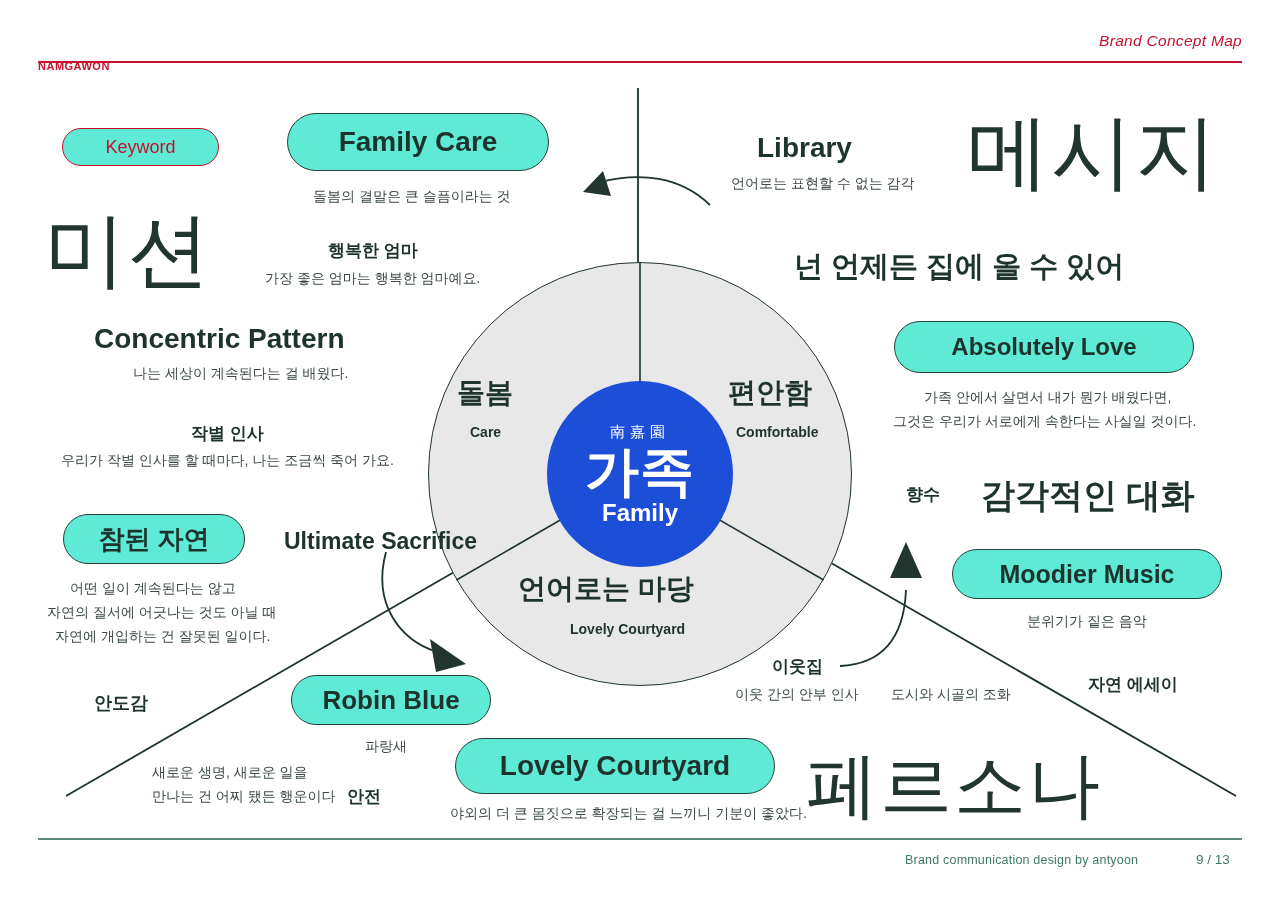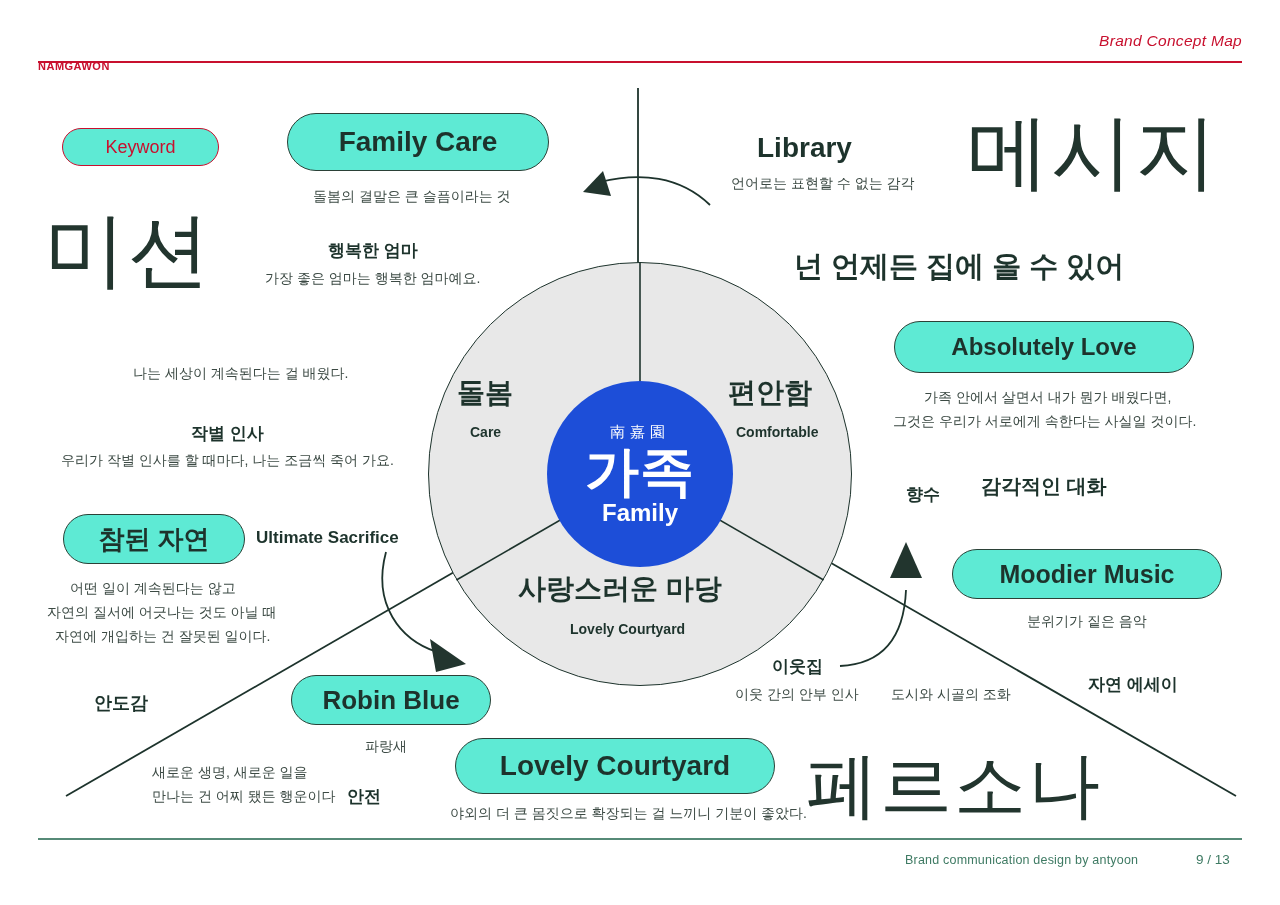--- a/index.html
+++ b/index.html
@@ -152,58 +152,59 @@
     <div class="core-kr">가족</div>
     <div class="core-en">Family</div>
   </div>
 
   <div class="seg-kr" style="left:457px;top:374px;font-size:28px;">돌봄</div>
   <div class="seg-en" style="left:470px;top:424px;font-size:14px;">Care</div>
 
   <div class="seg-kr" style="left:728px;top:374px;font-size:28px;">편안함</div>
   <div class="seg-en" style="left:736px;top:424px;font-size:14px;">Comfortable</div>
 
-  <div class="seg-kr" style="left:518px;top:570px;font-size:28px;">사랑스러운 마당</div>
+  <div class="seg-kr" style="left:518px;top:570px;font-size:28px;">언어로는 마당</div>
   <div class="seg-en" style="left:570px;top:621px;font-size:14px;">Lovely Courtyard</div>
 
   <div class="pill en" style="left:287px;top:113px;width:262px;height:58px;font-size:28px;">
     <span>Family Care</span>
   </div>
   <div class="lbl sub" style="left:313px;top:180px;font-size:14px;margin-top:8px;">돌봄의 결말은 큰 슬픔이라는 것</div>
 
   <div class="lbl title-kr" style="left:328px;top:239px;font-size:17px;">행복한 엄마</div>
   <div class="lbl sub" style="left:265px;top:270px;font-size:14px;">가장 좋은 엄마는 행복한 엄마예요.</div>
 
+  <div class="lbl title-en" style="left:94px;top:323px;font-size:28px;">Concentric Pattern</div>
   <div class="lbl sub" style="left:133px;top:365px;font-size:14px;">나는 세상이 계속된다는 걸 배웠다.</div>
 
   <div class="lbl title-kr" style="left:191px;top:422px;font-size:17px;">작별 인사</div>
   <div class="lbl sub" style="left:61px;top:452px;font-size:14px;">우리가 작별 인사를 할 때마다, 나는 조금씩 죽어 가요.</div>
 
   <div class="lbl title-en" style="left:757px;top:132px;font-size:28px;">Library</div>
   <div class="lbl sub" style="left:731px;top:175px;font-size:14px;">언어로는 표현할 수 없는 감각</div>
 
   <div class="lbl title-kr" style="left:794px;top:247px;font-size:29px;">넌 언제든 집에 올 수 있어</div>
 
   <div class="pill en" style="left:894px;top:321px;width:300px;height:52px;font-size:24px;">
     <span>Absolutely Love</span>
   </div>
   <div class="lbl sub" style="left:924px;top:389px;font-size:14px;">가족 안에서 살면서 내가 뭔가 배웠다면,</div>
   <div class="lbl sub" style="left:893px;top:413px;font-size:14px;">그것은 우리가 서로에게 속한다는 사실일 것이다.</div>
 
   <div class="lbl small-bold" style="left:906px;top:483px;font-size:17px;">향수</div>
-  <div class="lbl title-kr" style="left:981px;top:473px;font-size:20px;">감각적인 대화</div>
+  <div class="lbl title-kr" style="left:981px;top:473px;font-size:34px;">감각적인 대화</div>
 
   <div class="pill kr" style="left:63px;top:514px;width:182px;height:50px;font-size:26px;">
     <span>참된 자연</span>
   </div>
   <div class="lbl sub" style="left:70px;top:580px;font-size:14px;">어떤 일이 계속된다는 않고</div>
   <div class="lbl sub" style="left:47px;top:604px;font-size:14px;">자연의 질서에 어긋나는 것도 아닐 때</div>
   <div class="lbl sub" style="left:55px;top:628px;font-size:14px;">자연에 개입하는 건 잘못된 일이다.</div>
 
-  <div class="lbl title-en" style="left:256px;top:528px;font-size:17px;">Ultimate Sacrifice</div>
+  <div class="lbl title-en" style="left:284px;top:528px;font-size:23px;">Ultimate Sacrifice</div>
 
   <div class="lbl small-bold" style="left:94px;top:691px;font-size:18px;">안도감</div>
 
   <div class="pill en" style="left:291px;top:675px;width:200px;height:50px;font-size:26px;">
     <span>Robin Blue</span>
   </div>
   <div class="lbl sub" style="left:365px;top:738px;font-size:14px;">파랑새</div>
 
   <div class="lbl sub" style="left:152px;top:764px;font-size:14px;">새로운 생명, 새로운 일을</div>
   <div class="lbl sub" style="left:152px;top:788px;font-size:14px;">만나는 건 어찌 됐든 행운이다</div>

